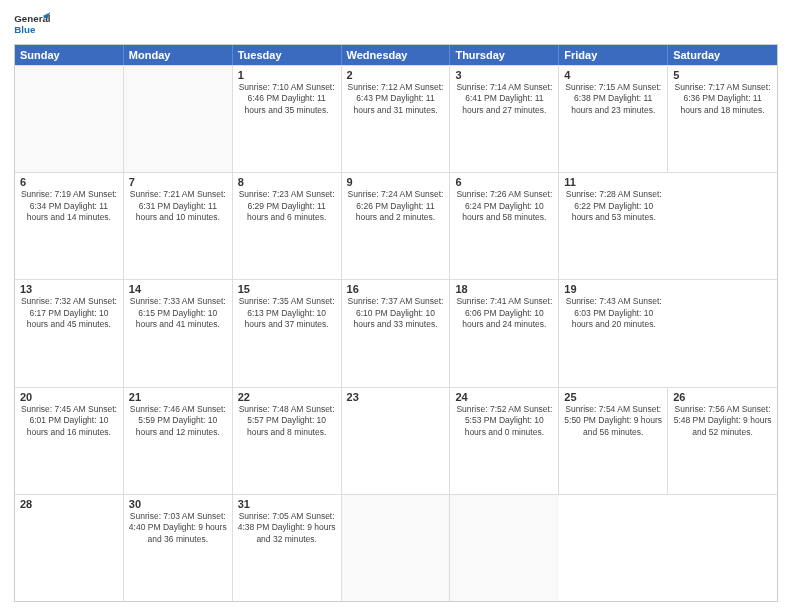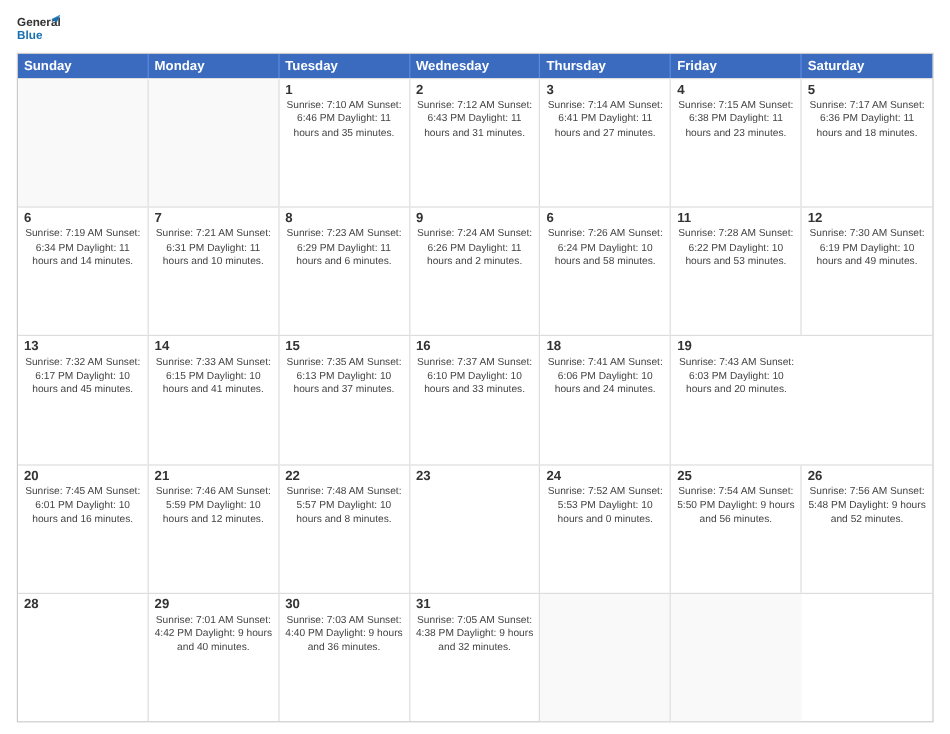--- a/index.html
+++ b/index.html
@@ -194,26 +194,20 @@
             <div class="day-info">Sunrise: 7:26 AM
 Sunset: 6:24 PM
 Daylight: 10 hours and 58 minutes.</div>
           </div>
           <div class="cal-cell">
             <span class="day-num">11</span>
             <div class="day-info">Sunrise: 7:28 AM
 Sunset: 6:22 PM
 Daylight: 10 hours and 53 minutes.</div>
           </div>
-          <div class="cal-cell">
-            <span class="day-num">12</span>
-            <div class="day-info">Sunrise: 7:30 AM
-Sunset: 6:19 PM
-Daylight: 10 hours and 49 minutes.</div>
-          </div>
         </div>
         <div class="cal-row">
           <div class="cal-cell">
             <span class="day-num">13</span>
             <div class="day-info">Sunrise: 7:32 AM
 Sunset: 6:17 PM
 Daylight: 10 hours and 45 minutes.</div>
           </div>
           <div class="cal-cell">
             <span class="day-num">14</span>
@@ -283,26 +277,20 @@
           <div class="cal-cell">
             <span class="day-num">26</span>
             <div class="day-info">Sunrise: 7:56 AM
 Sunset: 5:48 PM
 Daylight: 9 hours and 52 minutes.</div>
           </div>
         </div>
         <div class="cal-row">
           <div class="cal-cell">
             <span class="day-num">28</span>
-          </div>
-          <div class="cal-cell">
-            <span class="day-num">29</span>
-            <div class="day-info">Sunrise: 7:01 AM
-Sunset: 4:42 PM
-Daylight: 9 hours and 40 minutes.</div>
           </div>
           <div class="cal-cell">
             <span class="day-num">30</span>
             <div class="day-info">Sunrise: 7:03 AM
 Sunset: 4:40 PM
 Daylight: 9 hours and 36 minutes.</div>
           </div>
           <div class="cal-cell">
             <span class="day-num">31</span>
             <div class="day-info">Sunrise: 7:05 AM

